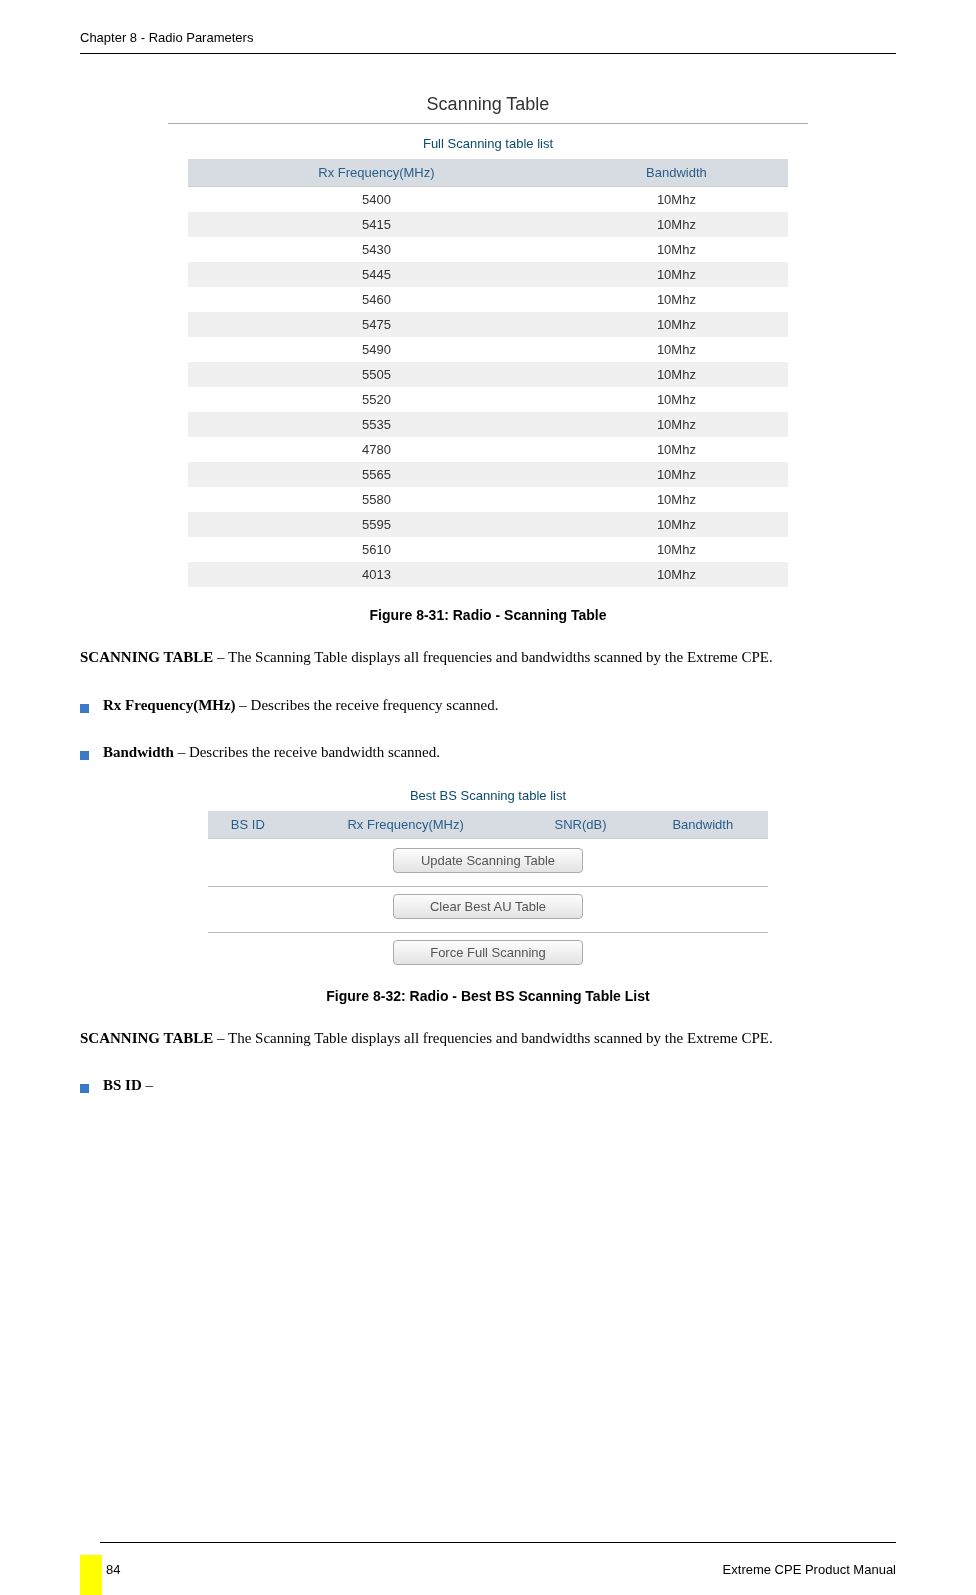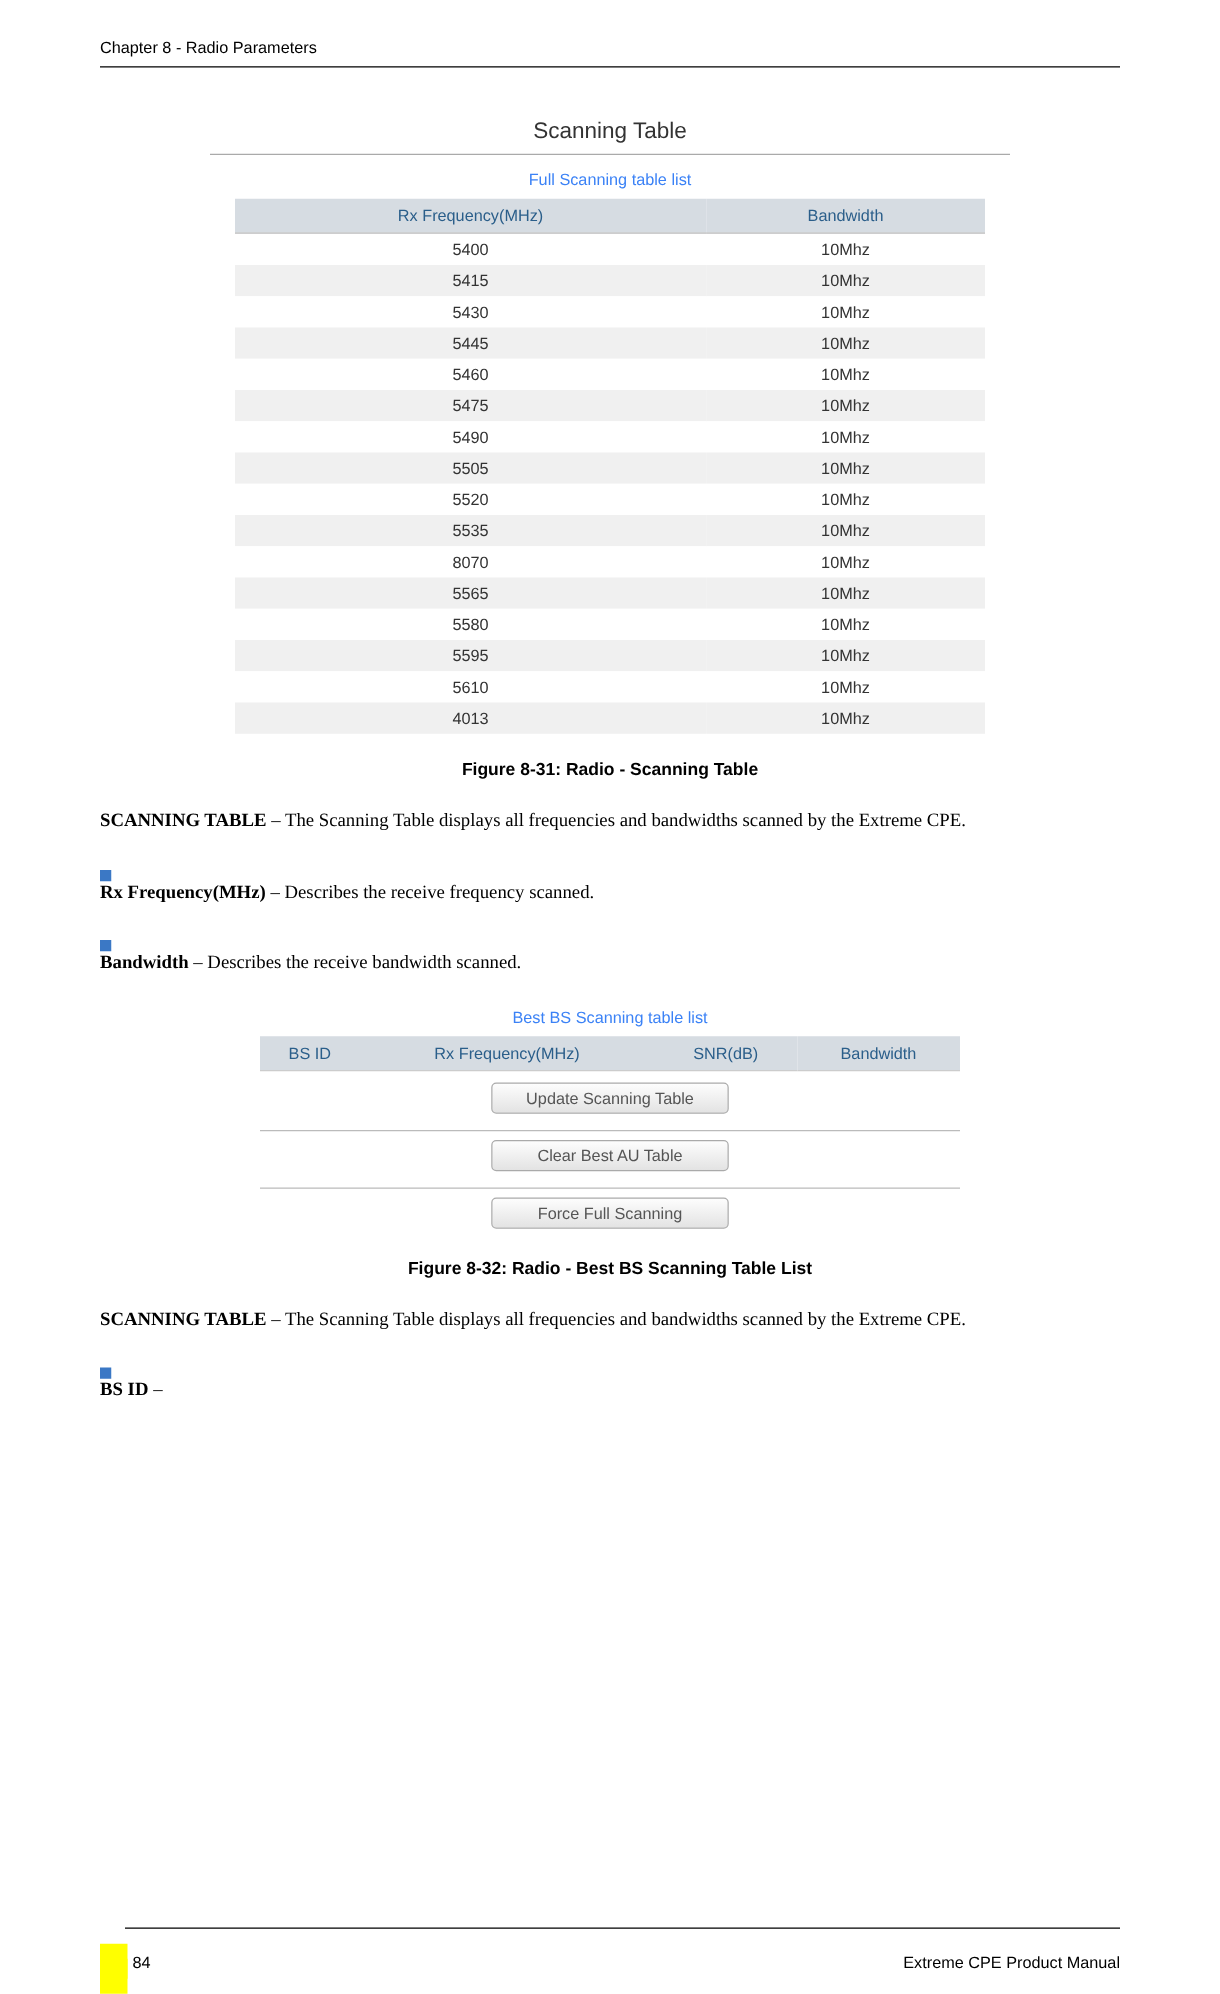--- a/index.html
+++ b/index.html
@@ -38,21 +38,21 @@
     }
     .thin-rule {
       border: none;
       border-top: 1px solid #aaa;
       width: 640px;
       margin: 0 auto 12px auto;
     }
     .table-caption-small {
       text-align: center;
       font-size: 13px;
-      color: #3b82f6;
+      color: #0c4a6e;
       margin-bottom: 8px;
     }
     .scan-table {
       width: 600px;
       margin: 0 auto;
       border-collapse: collapse;
       font-size: 13px;
     }
     .scan-table th {
       background: #d6dce2;
@@ -86,21 +86,20 @@
       margin-bottom: 22px;
       font-family: "Palatino Linotype", Palatino, "Book Antiqua", serif;
     }
     .bullet-item {
       display: flex;
       align-items: baseline;
       margin-bottom: 22px;
       font-size: 15px;
       line-height: 1.7;
       font-family: "Palatino Linotype", Palatino, "Book Antiqua", serif;
-      flex-direction: column;
     }
     .bullet-square {
       display: inline-block;
       width: 9px;
       height: 9px;
       background: #3b78c5;
       margin-right: 14px;
       flex-shrink: 0;
       position: relative;
       top: 3px;
@@ -242,21 +241,21 @@
         </tr>
         <tr>
           <td>5520</td>
           <td>10Mhz</td>
         </tr>
         <tr>
           <td>5535</td>
           <td>10Mhz</td>
         </tr>
         <tr>
-          <td>8070</td>
+          <td>4780</td>
           <td>10Mhz</td>
         </tr>
         <tr>
           <td>5565</td>
           <td>10Mhz</td>
         </tr>
         <tr>
           <td>5580</td>
           <td>10Mhz</td>
         </tr>

